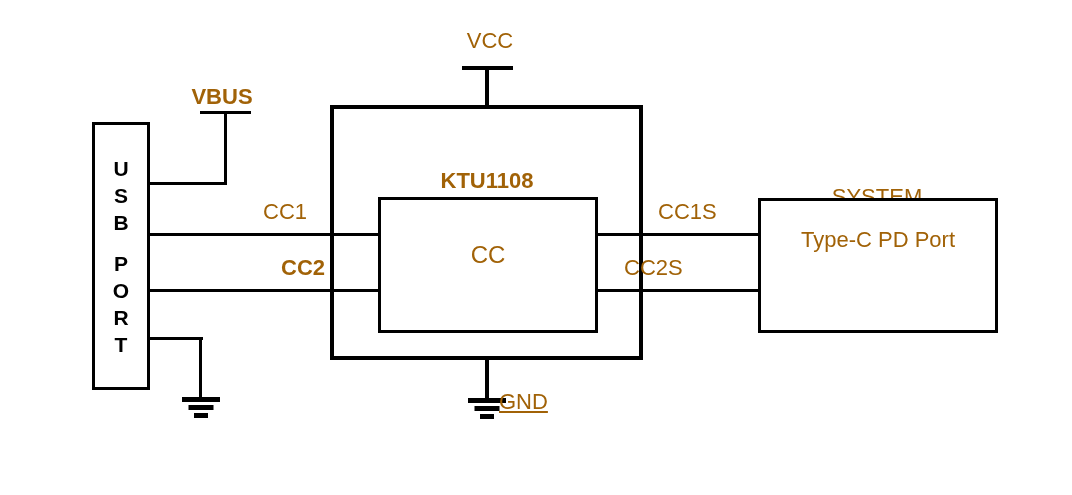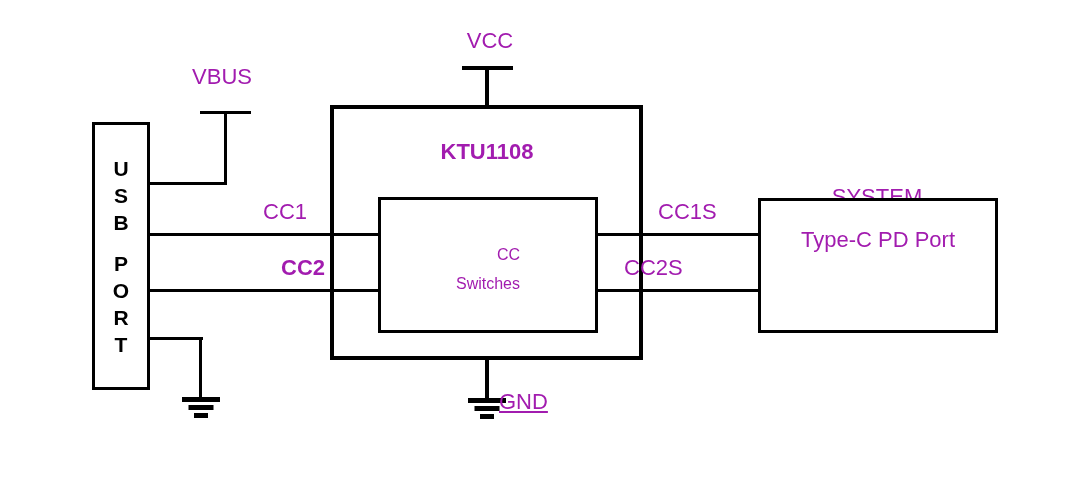--- a/index.html
+++ b/index.html
@@ -13,21 +13,21 @@
     width: 1072px;
     height: 495px;
     background: #ffffff;
     font-family: "Liberation Sans", sans-serif;
     color: #000000;
     overflow: hidden;
   }
   .lbl {
     position: absolute;
     white-space: nowrap;
-    color: #a21caf;
+    color: #a16207;
     line-height: 1;
   }
   .lbl-c {
     transform: translateX(-50%);
     text-align: center;
   }
   
   .box {
     position: absolute;
     box-sizing: border-box;
@@ -65,25 +65,26 @@
     font-size: 21px;
     line-height: 27px;
     text-align: center;
     letter-spacing: 0;
   }
   .usb-gap { height: 14px; }
 
   .chip-title {
     font-weight: bold;
     font-size: 22px;
+    margin-top: 29px;
   }
   .inner-text {
-    font-size: 16px;
+    font-size: 24px;
     line-height: 29px;
-    text-align: right;
+    text-align: left;
   }
   .sys-text {
     font-size: 22px;
     line-height: 31px;
     text-align: center;
   }
   .pin-label { font-size: 22px; }
   .rail-label { font-size: 22px; }
   .sys-heading { font-size: 22px; }
 
@@ -112,41 +113,40 @@
     </div>
   </div>
 
   <div class="box" style="left:330px; top:105px; width:313px; height:255px;"></div>
 
   <div class="lbl lbl-c chip-title" style="left:487px; top:141px;">KTU1108</div>
 
   <div class="box box-inner" style="left:378px; top:197px; width:220px; height:136px;"></div>
   <div class="lbl lbl-c inner-text" style="left:488px; top:240px;">
     <div>CC</div>
-    <div>Switches</div>
   </div>
 
   <div class="lbl lbl-c sys-heading" style="left:877px; top:158px;margin-top:28px;">SYSTEM</div>
 
   <div class="box box-thin" style="left:758px; top:198px; width:240px; height:135px;"></div>
   <div class="lbl lbl-c sys-text" style="left:878px; top:224px;">
     <div>Type-C PD Port</div>
   </div>
 
   <div class="lbl lbl-c rail-label" style="left:490px; top:30px;">VCC</div>
   <div class="wire-h" style="left:462px; top:66px; width:51px;"></div>
   <div class="wire-v" style="left:485px; top:66px; height:43px;"></div>
 
   <div class="wire-v" style="left:485px; top:356px; height:45px;"></div>
   <div class="gnd-bar" style="left:487px; top:398px; width:38px; height:5px;"></div>
   <div class="gnd-bar" style="left:487px; top:406px; width:25px; height:5px;"></div>
   <div class="gnd-bar" style="left:487px; top:414px; width:14px; height:5px;"></div>
   <div class="lbl rail-label" style="left:499px; top:391px;text-decoration:underline;">GND</div>
 
-  <div class="lbl lbl-c rail-label" style="left:222px; top:66px;">VBUS</div>
+  <div class="lbl lbl-c rail-label" style="left:222px; top:86px;font-weight:bold;">VBUS</div>
   <div class="wire-h thin" style="left:200px; top:111px; width:51px;"></div>
   <div class="wire-v thin" style="left:224px; top:111px; height:74px;"></div>
   <div class="wire-h thin" style="left:148px; top:182px; width:79px;"></div>
 
   <div class="wire-h thin" style="left:148px; top:337px; width:55px;"></div>
   <div class="wire-v thin" style="left:199px; top:337px; height:62px;"></div>
   <div class="gnd-bar" style="left:201px; top:397px; width:38px; height:5px;"></div>
   <div class="gnd-bar" style="left:201px; top:405px; width:25px; height:5px;"></div>
   <div class="gnd-bar" style="left:201px; top:413px; width:14px; height:5px;"></div>
 

